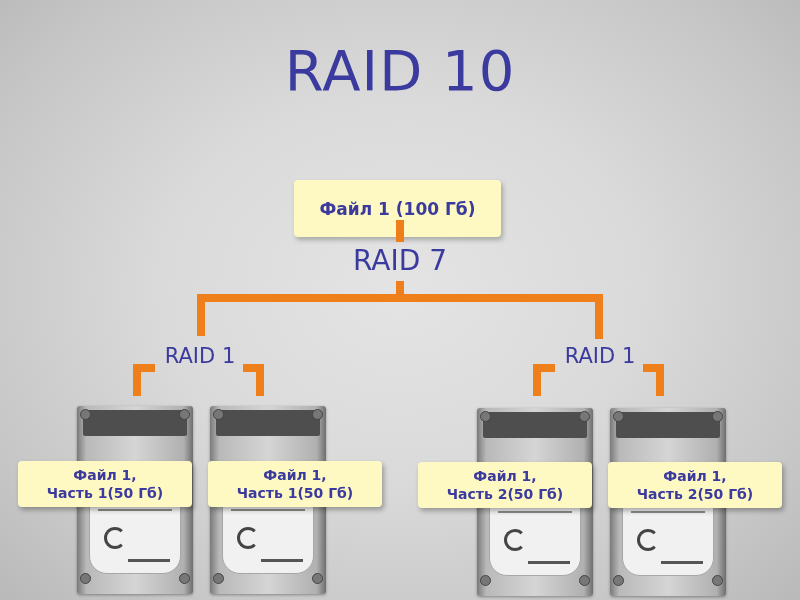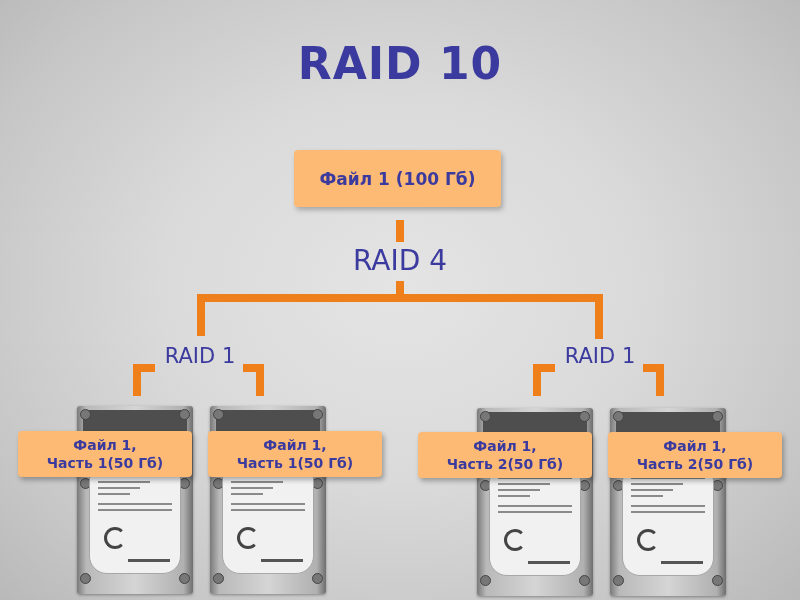--- a/index.html
+++ b/index.html
@@ -4,24 +4,24 @@
 <style>
   html, body { margin: 0; padding: 0; }
   body {
     width: 800px; height: 600px; position: relative; overflow: hidden;
     background: radial-gradient(ellipse 75% 80% at 50% 48%, #e4e4e4 0%, #dadada 40%, #c6c6c6 75%, #b4b4b4 100%);
     font-family: "DejaVu Sans", sans-serif;
   }
   .abs { position: absolute; }
   .title {
     left: 0; width: 800px; top: 38px; text-align: center;
-    font-family: "DejaVu Sans", sans-serif; font-weight: bold;
-    font-size: 44px; color: #3b3a9e; letter-spacing: 1px;
+    font-family: "DejaVu Sans", sans-serif; font-weight: normal;
+    font-size: 56px; color: #3b3a9e; letter-spacing: 1px;
   }
-  .orange { background: #fdba74; }
+  .orange { background: #fef9c3; margin-top: 30px; }
   .root-box {
     left: 294px; top: 150px; width: 207px; height: 57px; border-radius: 4px;
     box-shadow: 2px 3px 5px rgba(0,0,0,0.25);
     display: flex; align-items: center; justify-content: center;
     color: #3b3a9e; font-weight: bold; font-size: 17px;
   }
   .line { background: #ef7f1a; position: absolute; }
   .raid-label {
     color: #3b3a9e; font-size: 28px; text-align: center;
     font-family: "DejaVu Sans", sans-serif;
@@ -65,21 +65,21 @@
 </head>
 <body>
 
 <div class="abs title">RAID 10</div>
 
 <div class="abs orange root-box">
   <span>Файл 1 (100 Гб)</span>
 </div>
 
 <div class="line" style="left:396px; top:220px; width:8px; height:22px;"></div>
-<div class="abs raid-label" style="left:300px; width:200px; top:244px;">RAID 4</div>
+<div class="abs raid-label" style="left:300px; width:200px; top:244px;">RAID 7</div>
 <div class="line" style="left:396px; top:281px; width:8px; height:14px;"></div>
 
 <div class="line" style="left:197px; top:294px; width:406px; height:8px;"></div>
 <div class="line" style="left:197px; top:294px; width:8px; height:42px;"></div>
 <div class="line" style="left:595px; top:294px; width:8px; height:45px;"></div>
 
 <div class="abs raid-label raid1-label" style="left:140px; width:120px; top:344px;">RAID 1</div>
 <div class="line" style="left:133px; top:364px; width:22px; height:8px;"></div>
 <div class="line" style="left:133px; top:364px; width:8px; height:32px;"></div>
 <div class="line" style="left:243px; top:364px; width:21px; height:8px;"></div>

